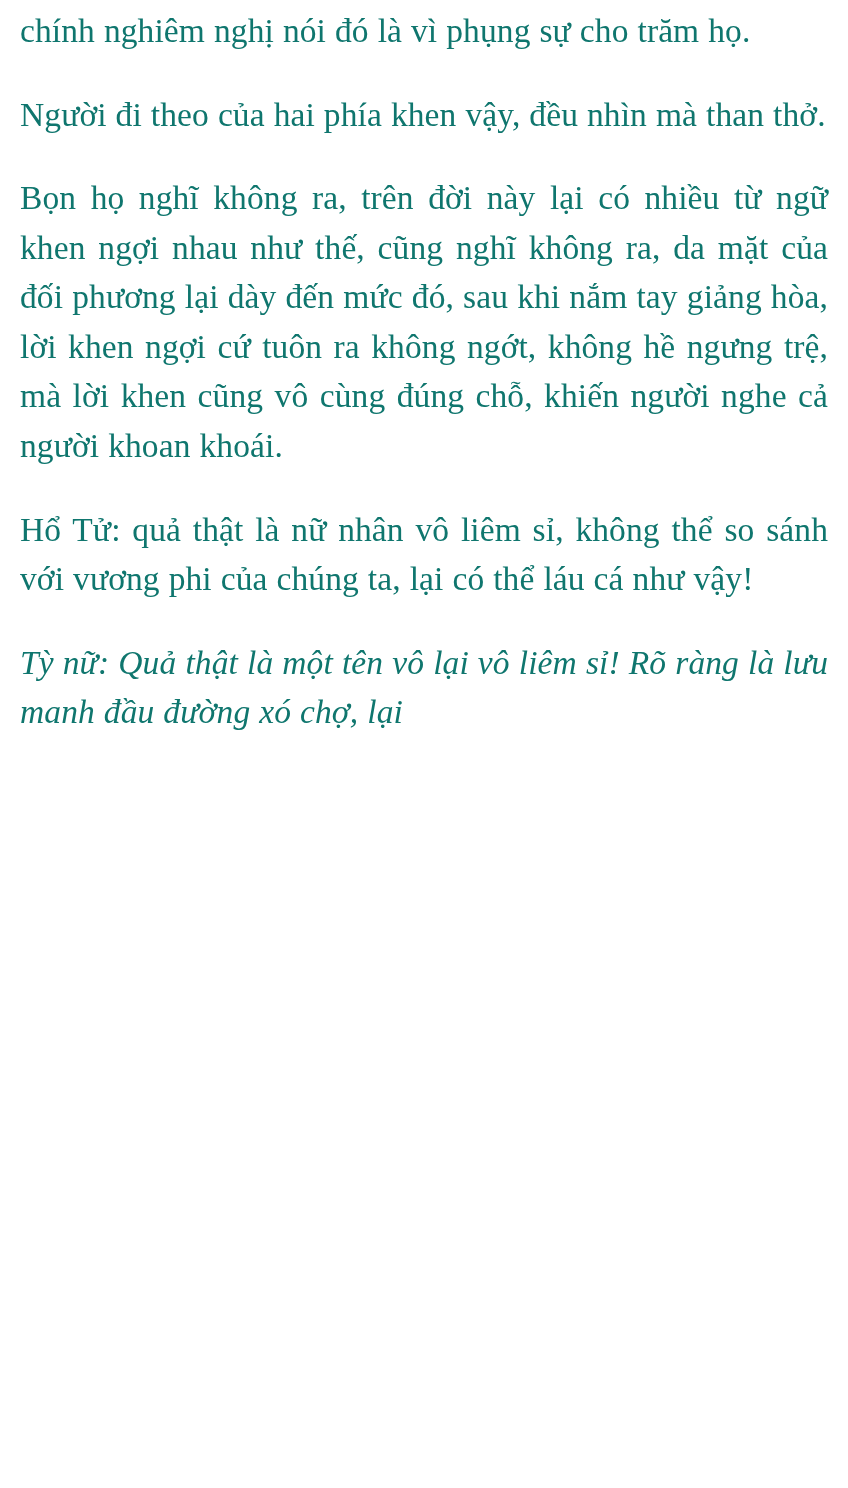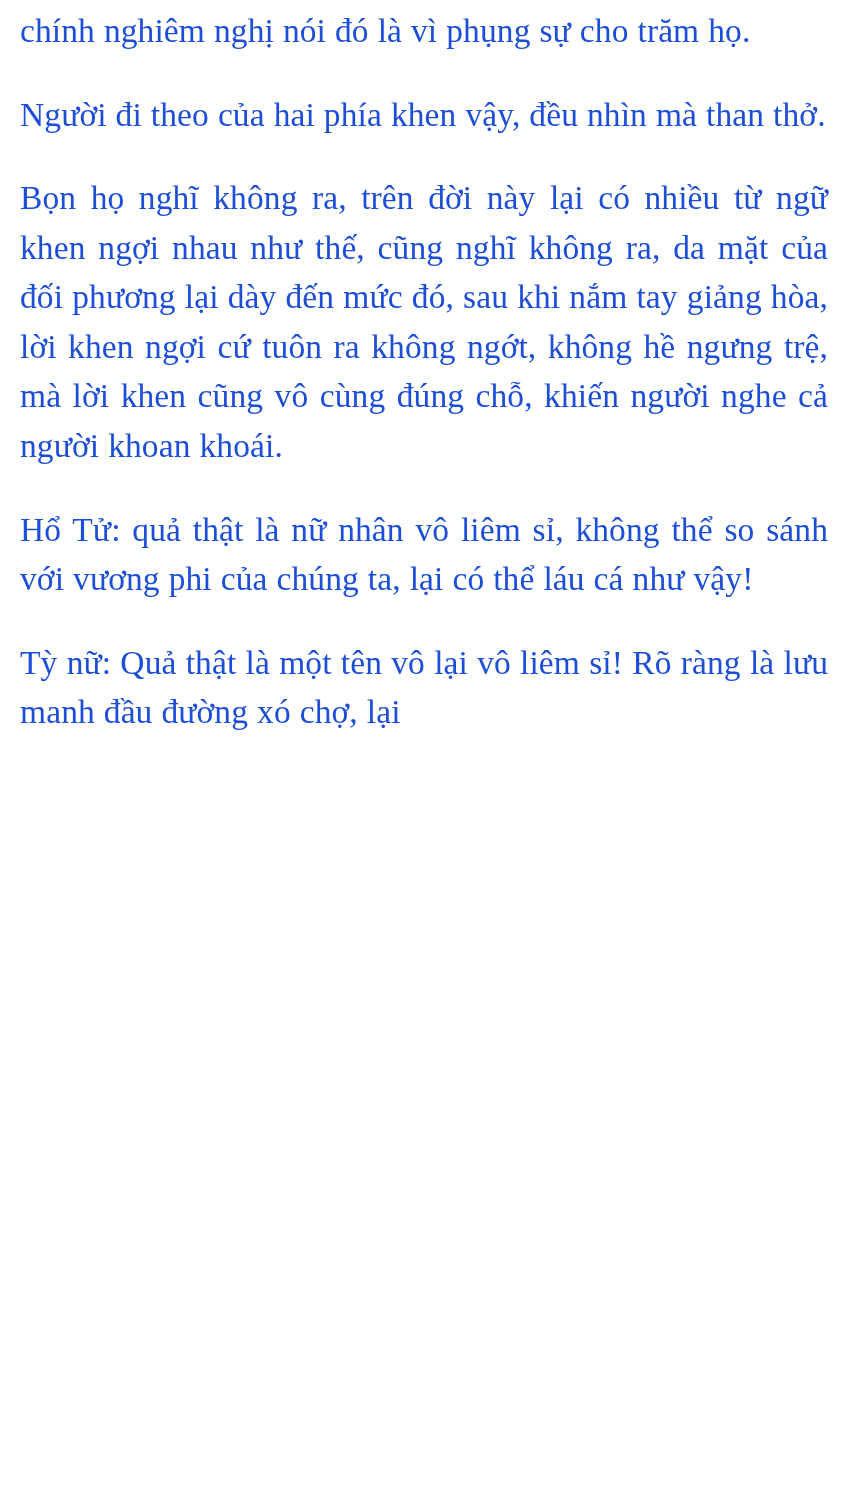--- a/index.html
+++ b/index.html
@@ -16,28 +16,29 @@
     width: 848px;
     min-height: 1488px;
     box-sizing: border-box;
     padding: 6px 20px 0 20px;
     background: #ffffff;
   }
   .para {
     margin: 0 0 34px 0;
     font-size: 33.5px;
     line-height: 1.48;
-    color: #1d4ed8;
+    color: #0f766e;
     text-align: justify;
     text-justify: inter-word;
     letter-spacing: 0.1px;
     word-spacing: 0.5px;
   }
   .para:last-child {
     margin-bottom: 0;
+    font-style: italic;
   }
   
   .para.clipped {
     margin-bottom: 0;
   }
 </style>
 </head>
 <body>
 
 <div class="reader">

